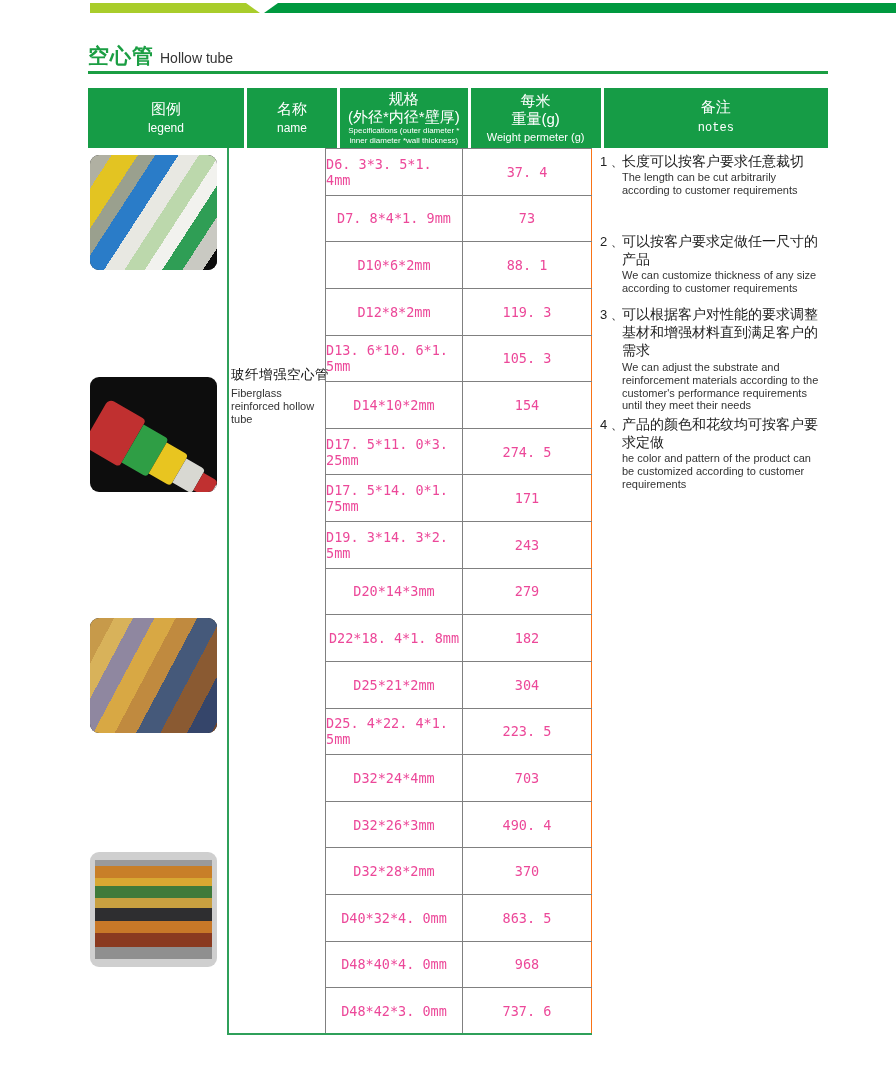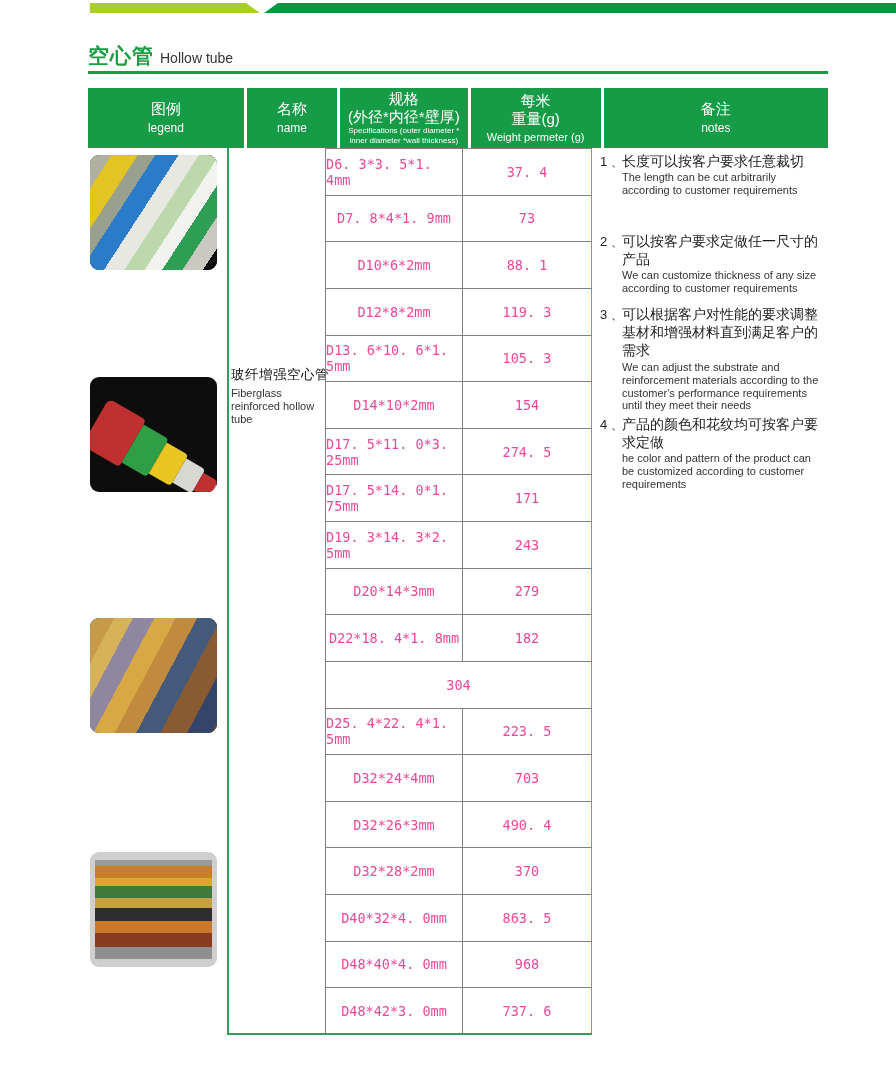--- a/index.html
+++ b/index.html
@@ -16,21 +16,21 @@
   .title-wrap{position:absolute;left:88px;top:42px;width:740px;}
   .title-zh{font-size:21px;font-weight:bold;color:#1b9e43;letter-spacing:1px;}
   .title-en{font-size:14px;color:#333;margin-left:6px;}
   .title-rule{position:absolute;left:88px;top:71px;width:740px;height:3px;background:#1b9e43;}
   
   .table{position:absolute;left:88px;top:88px;width:740px;height:947px;}
   .thead{position:absolute;left:0;top:0;width:740px;height:60px;display:flex;}
   .th{background:#169c46;color:#fff;text-align:center;display:flex;flex-direction:column;
       justify-content:center;box-sizing:border-box;border-right:3px solid #fff;line-height:1.2;}
   .th:last-child{border-right:none;}
-  .th-legend{width:167px;justify-content:center;}.th-name{width:98px;}.th-spec{width:137px;}.th-weight{width:140px;}.th-notes{width:236px;}
+  .th-legend{width:167px;justify-content:center;}.th-name{width:98px;}.th-spec{width:137px;}.th-weight{width:140px;}.th-notes{width:236px;font-family:Liberation Mono, monospace;}
   .th .zh{font-size:15px;}
   .th .en{font-size:12px;margin-top:3px;}
   .th-spec .en1,.th-spec .en2{font-size:8px;line-height:1.25;}
   .th-weight .en{font-size:11px;}
   
   .tbody{position:absolute;left:0;top:60px;width:740px;height:887px;}
   
   .name-col{position:absolute;left:139px;top:0;width:98px;height:887px;
     border-left:2px solid #2fa05a;box-sizing:border-box;}
   .name-block{position:absolute;left:0;top:218px;width:96px;text-align:left;padding-left:2px;box-sizing:border-box;}
@@ -187,20 +187,21 @@
         </div>
       <div class="grow">
           <div class="cell spec">D20*14*3mm</div>
           <div class="cell wt">279</div>
         </div>
       <div class="grow">
           <div class="cell spec">D22*18. 4*1. 8mm</div>
           <div class="cell wt">182</div>
         </div>
       <div class="grow">
+          <div class="cell spec">D25*21*2mm</div>
           <div class="cell wt">304</div>
         </div>
       <div class="grow">
           <div class="cell spec">D25. 4*22. 4*1. 5mm</div>
           <div class="cell wt">223. 5</div>
         </div>
       <div class="grow">
           <div class="cell spec">D32*24*4mm</div>
           <div class="cell wt">703</div>
         </div>

